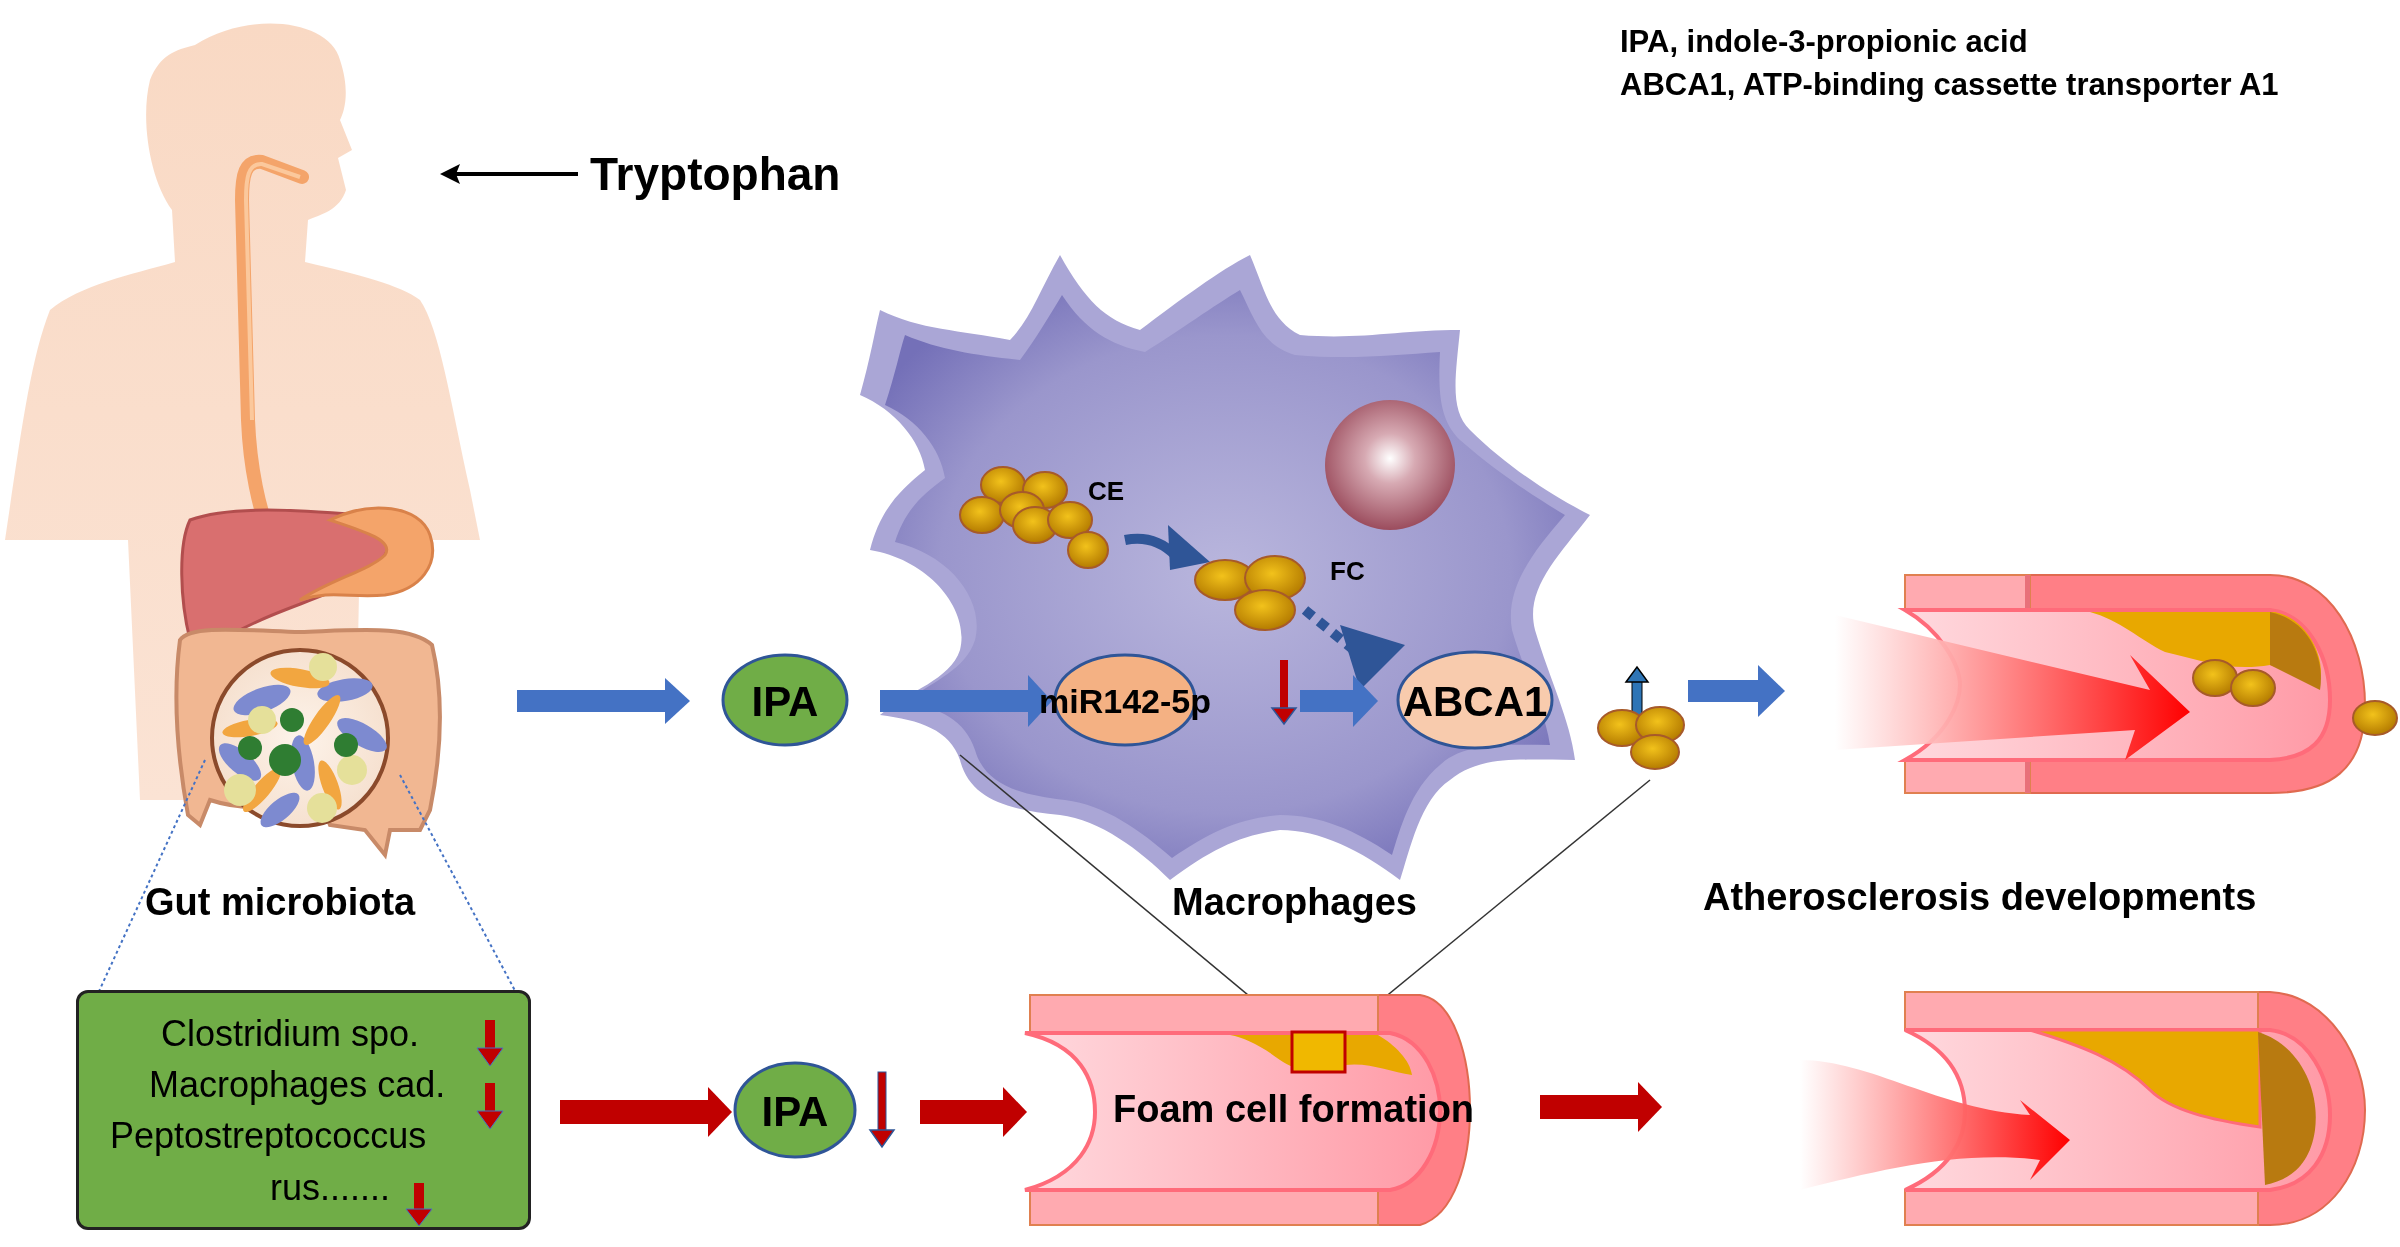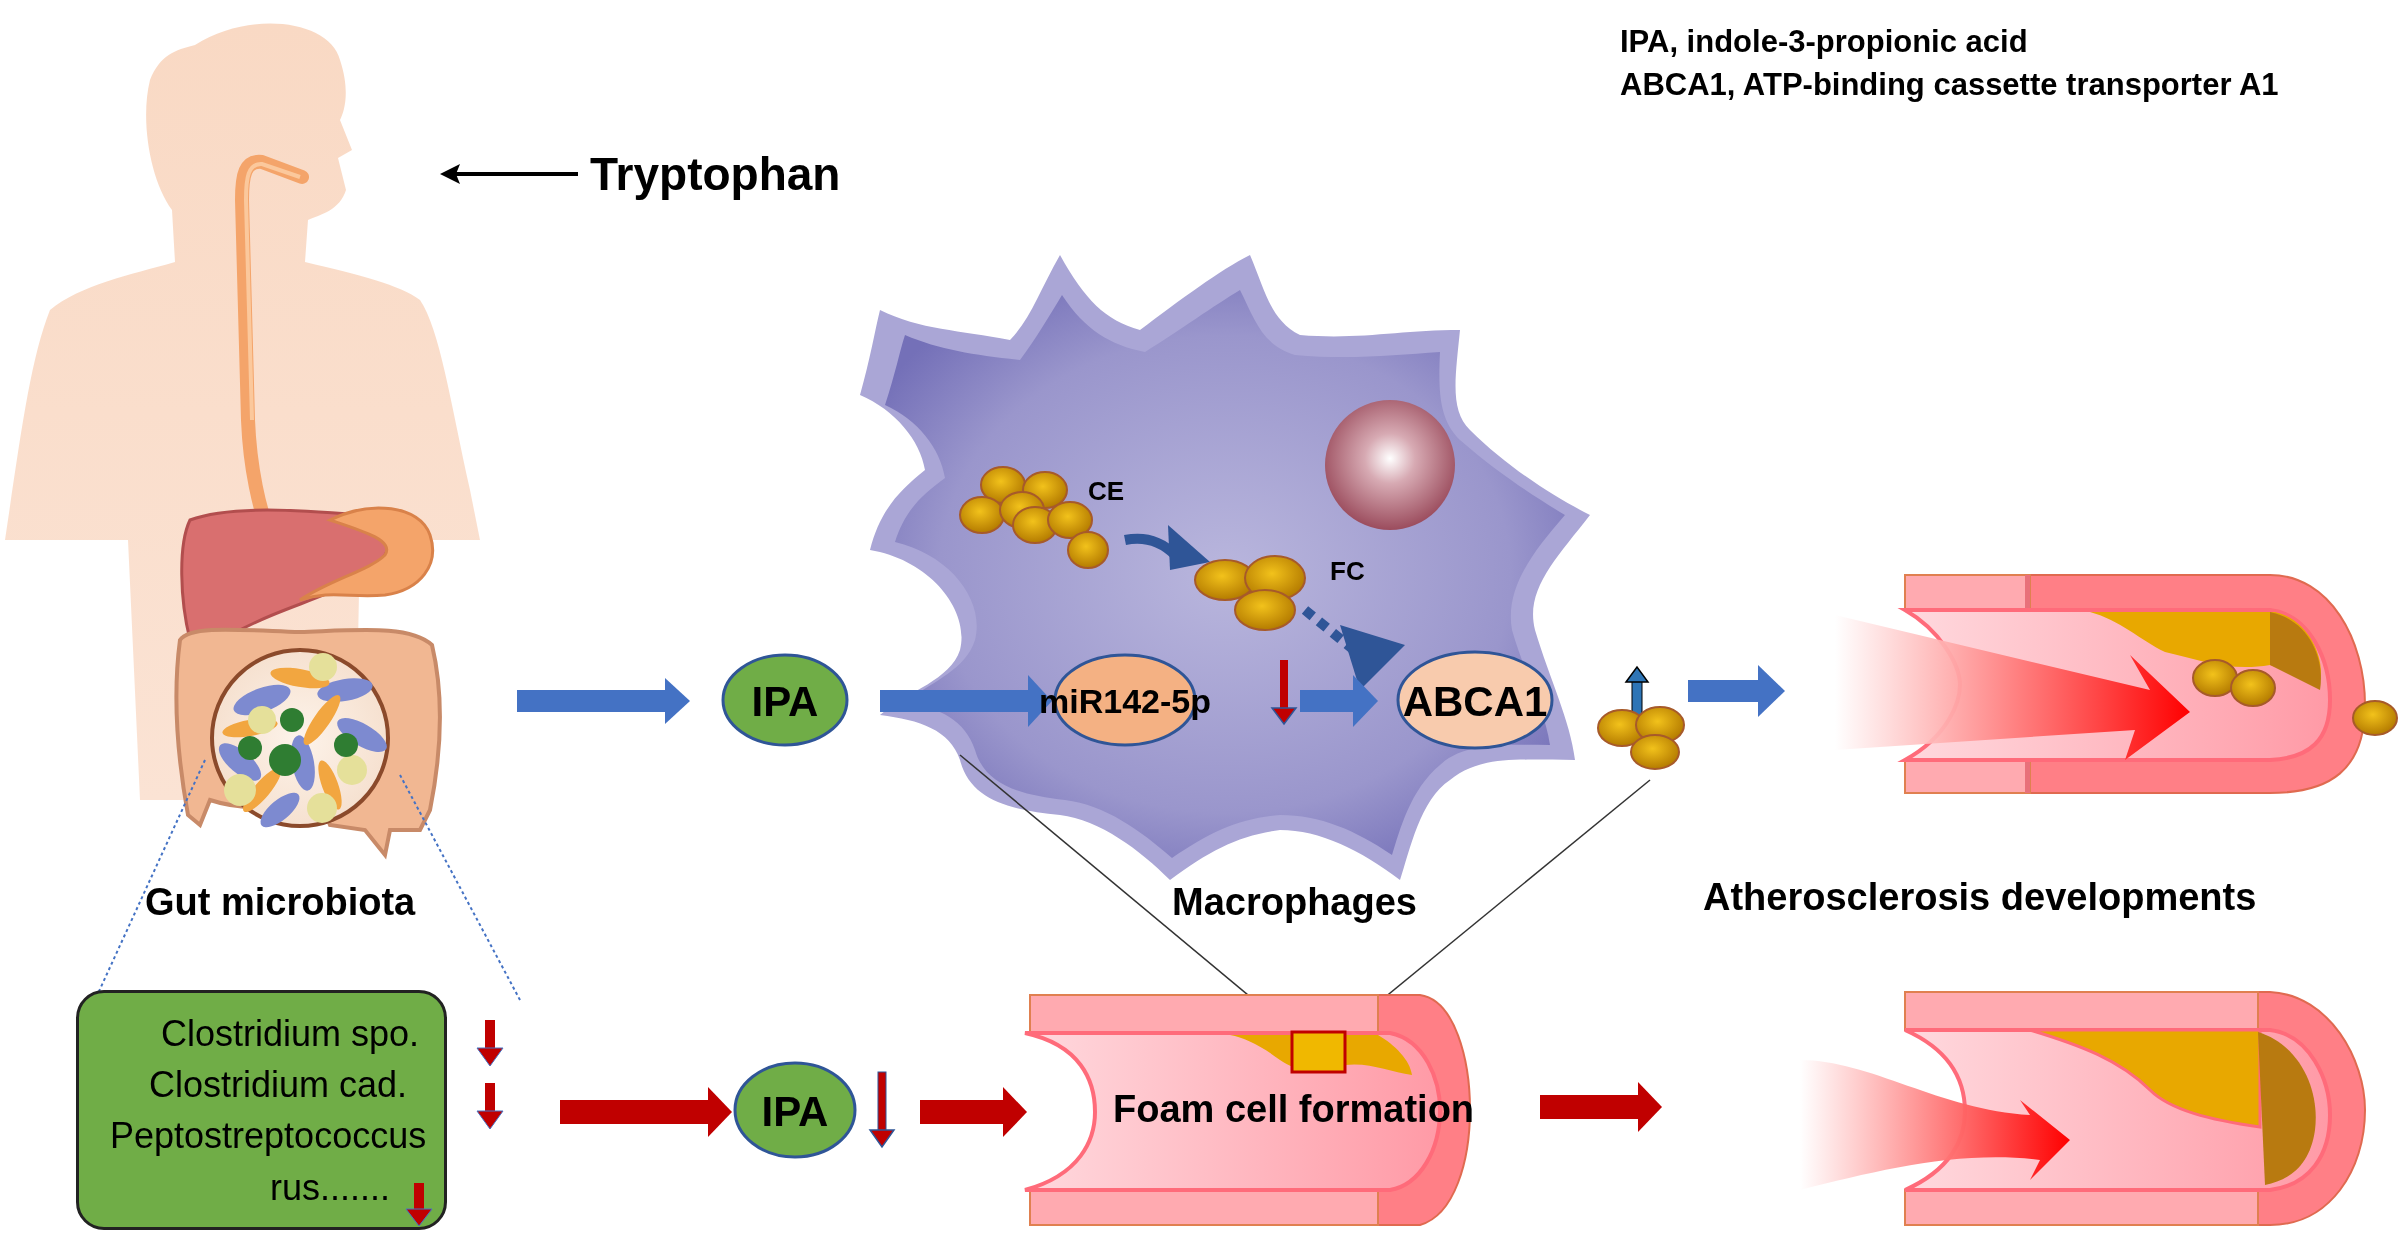--- a/index.html
+++ b/index.html
@@ -1,21 +1,21 @@
 <!DOCTYPE html>
 <html><head>
 <meta charset="utf-8">
 <style>
   html, body { margin:0; padding:0; background:#ffffff; }
   body { width:2400px; height:1247px; overflow:hidden; position:relative; font-family:"Liberation Sans", sans-serif; }
   svg { position:absolute; left:0; top:0; }
   .lbl { font-family:"Liberation Sans", sans-serif; font-weight:bold; fill:#000; }
   .legend { position:absolute; left:1620px; top:20px; font-family:"Liberation Sans", sans-serif; font-weight:bold; font-size:31px; line-height:43px; color:#000; }
   .legend div { white-space:nowrap; }
-  .bacteria-box { position:absolute; left:76px; top:990px; width:371px; height:240px; border:3px solid #222; border-radius:28px; background:#70ad47; box-sizing:border-box; }
+  .bacteria-box { position:absolute; left:76px; top:990px; width:455px; height:240px; border:3px solid #222; border-radius:12px; background:#70ad47; box-sizing:border-box; }
   .bact-row { position:absolute; font-family:"Liberation Sans", sans-serif; font-size:36px; color:#000; white-space:nowrap; }
 </style>
 </head>
 <body>
 
 <svg width="2400" height="1247" viewBox="0 0 2400 1247">
   <defs>
     <linearGradient id="bodyGrad" x1="0" y1="0" x2="0" y2="1">
       <stop offset="0" stop-color="#f9d9c4"></stop>
       <stop offset="1" stop-color="#fbe3d4"></stop>
@@ -251,21 +251,21 @@
 <div class="legend">
   <div>IPA, indole-3-propionic acid</div>
   <div>ABCA1, ATP-binding cassette transporter A1</div>
 </div>
 
 <div class="bacteria-box">
   <div class="bact-row" style="left:82px; top:20px;">
     <span>Clostridium spo.</span>
   </div>
   <div class="bact-row" style="left:70px; top:71px;">
-    <span>Clostridium cad.</span>
+    <span>Macrophages cad.</span>
   </div>
   <div class="bact-row" style="left:31px; top:122px;">
     <span>Peptostreptococcus</span>
   </div>
   <div class="bact-row" style="left:150px; top:174px;margin-left:41px;">
     <span>rus.......</span>
   </div>
   <svg width="455" height="240" style="position:absolute;left:-3px;top:-3px;">
     <g>
       <rect x="409" y="30" width="10" height="30" fill="#c00000"></rect>

